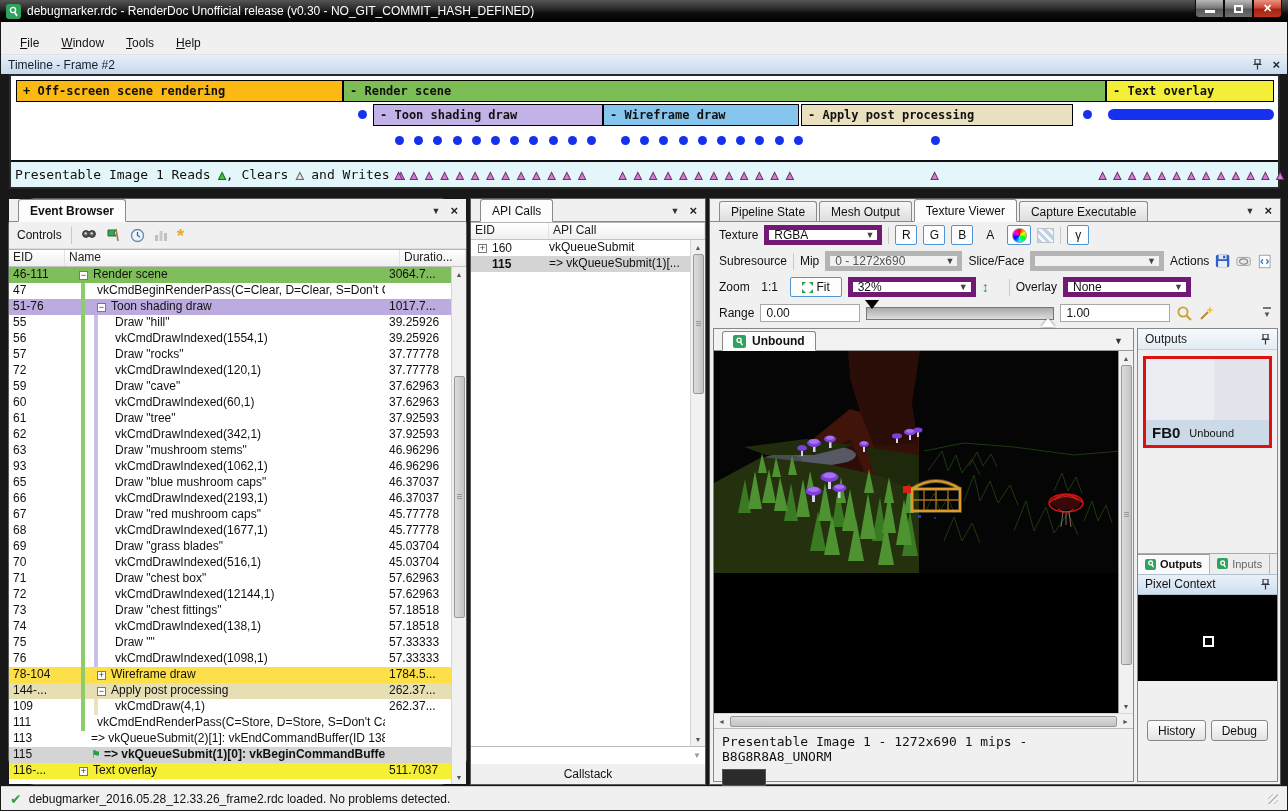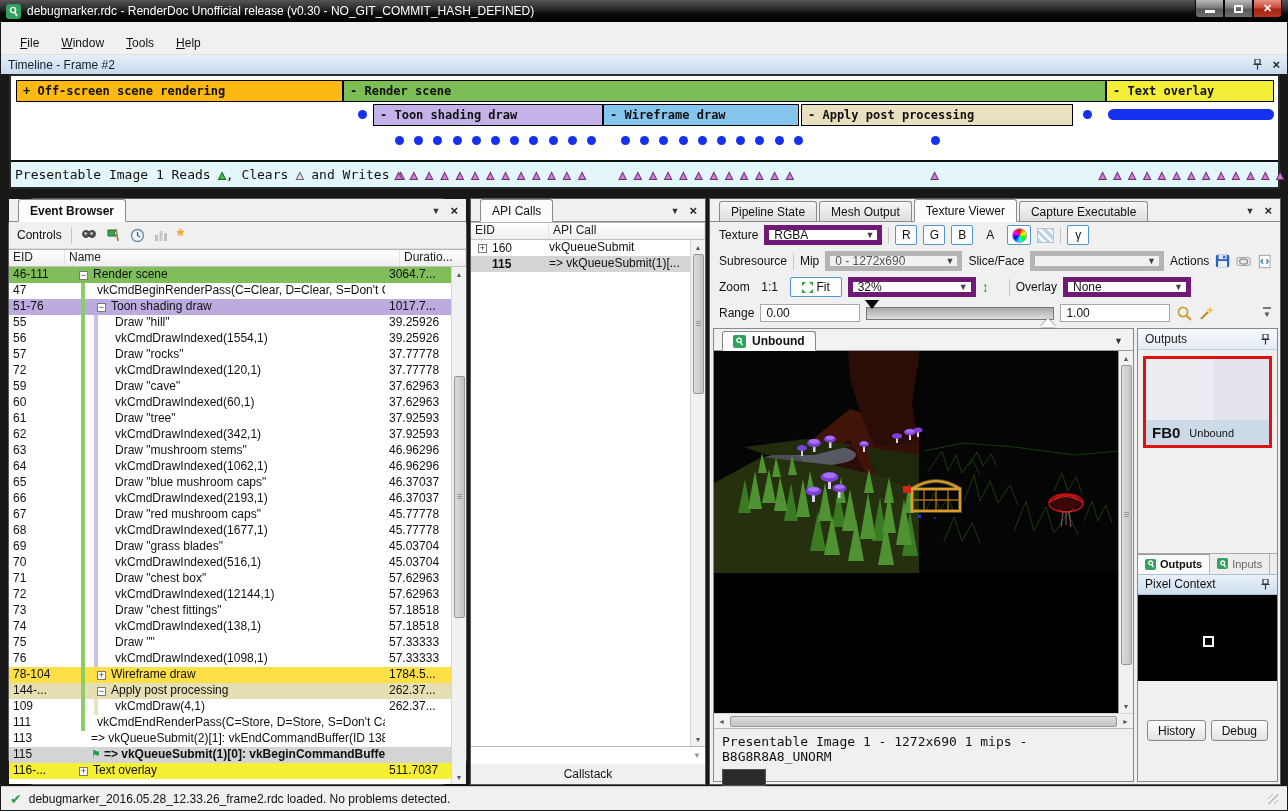--- a/index.html
+++ b/index.html
@@ -324,21 +324,21 @@
               <div class="c-eid">62</div>
               <div class="c-name"><span class="gd" style="left: 16px; background: rgb(140, 205, 106);"></span><span class="gd" style="left: 29px; background: rgb(205, 191, 232);"></span><span style="padding-left: 50px; position: relative; display: inline-block;"><span>vkCmdDrawIndexed(342,1)</span></span></div>
               <div class="c-dur">37.92593</div>
             </div>
             <div class="eb-row">
               <div class="c-eid">63</div>
               <div class="c-name"><span class="gd" style="left: 16px; background: rgb(140, 205, 106);"></span><span class="gd" style="left: 29px; background: rgb(205, 191, 232);"></span><span style="padding-left: 50px; position: relative; display: inline-block;"><span>Draw "mushroom stems"</span></span></div>
               <div class="c-dur">46.96296</div>
             </div>
             <div class="eb-row">
-              <div class="c-eid">64</div>
+              <div class="c-eid">93</div>
               <div class="c-name"><span class="gd" style="left: 16px; background: rgb(140, 205, 106);"></span><span class="gd" style="left: 29px; background: rgb(205, 191, 232);"></span><span style="padding-left: 50px; position: relative; display: inline-block;"><span>vkCmdDrawIndexed(1062,1)</span></span></div>
               <div class="c-dur">46.96296</div>
             </div>
             <div class="eb-row">
               <div class="c-eid">65</div>
               <div class="c-name"><span class="gd" style="left: 16px; background: rgb(140, 205, 106);"></span><span class="gd" style="left: 29px; background: rgb(205, 191, 232);"></span><span style="padding-left: 50px; position: relative; display: inline-block;"><span>Draw "blue mushroom caps"</span></span></div>
               <div class="c-dur">46.37037</div>
             </div>
             <div class="eb-row">
               <div class="c-eid">66</div>

